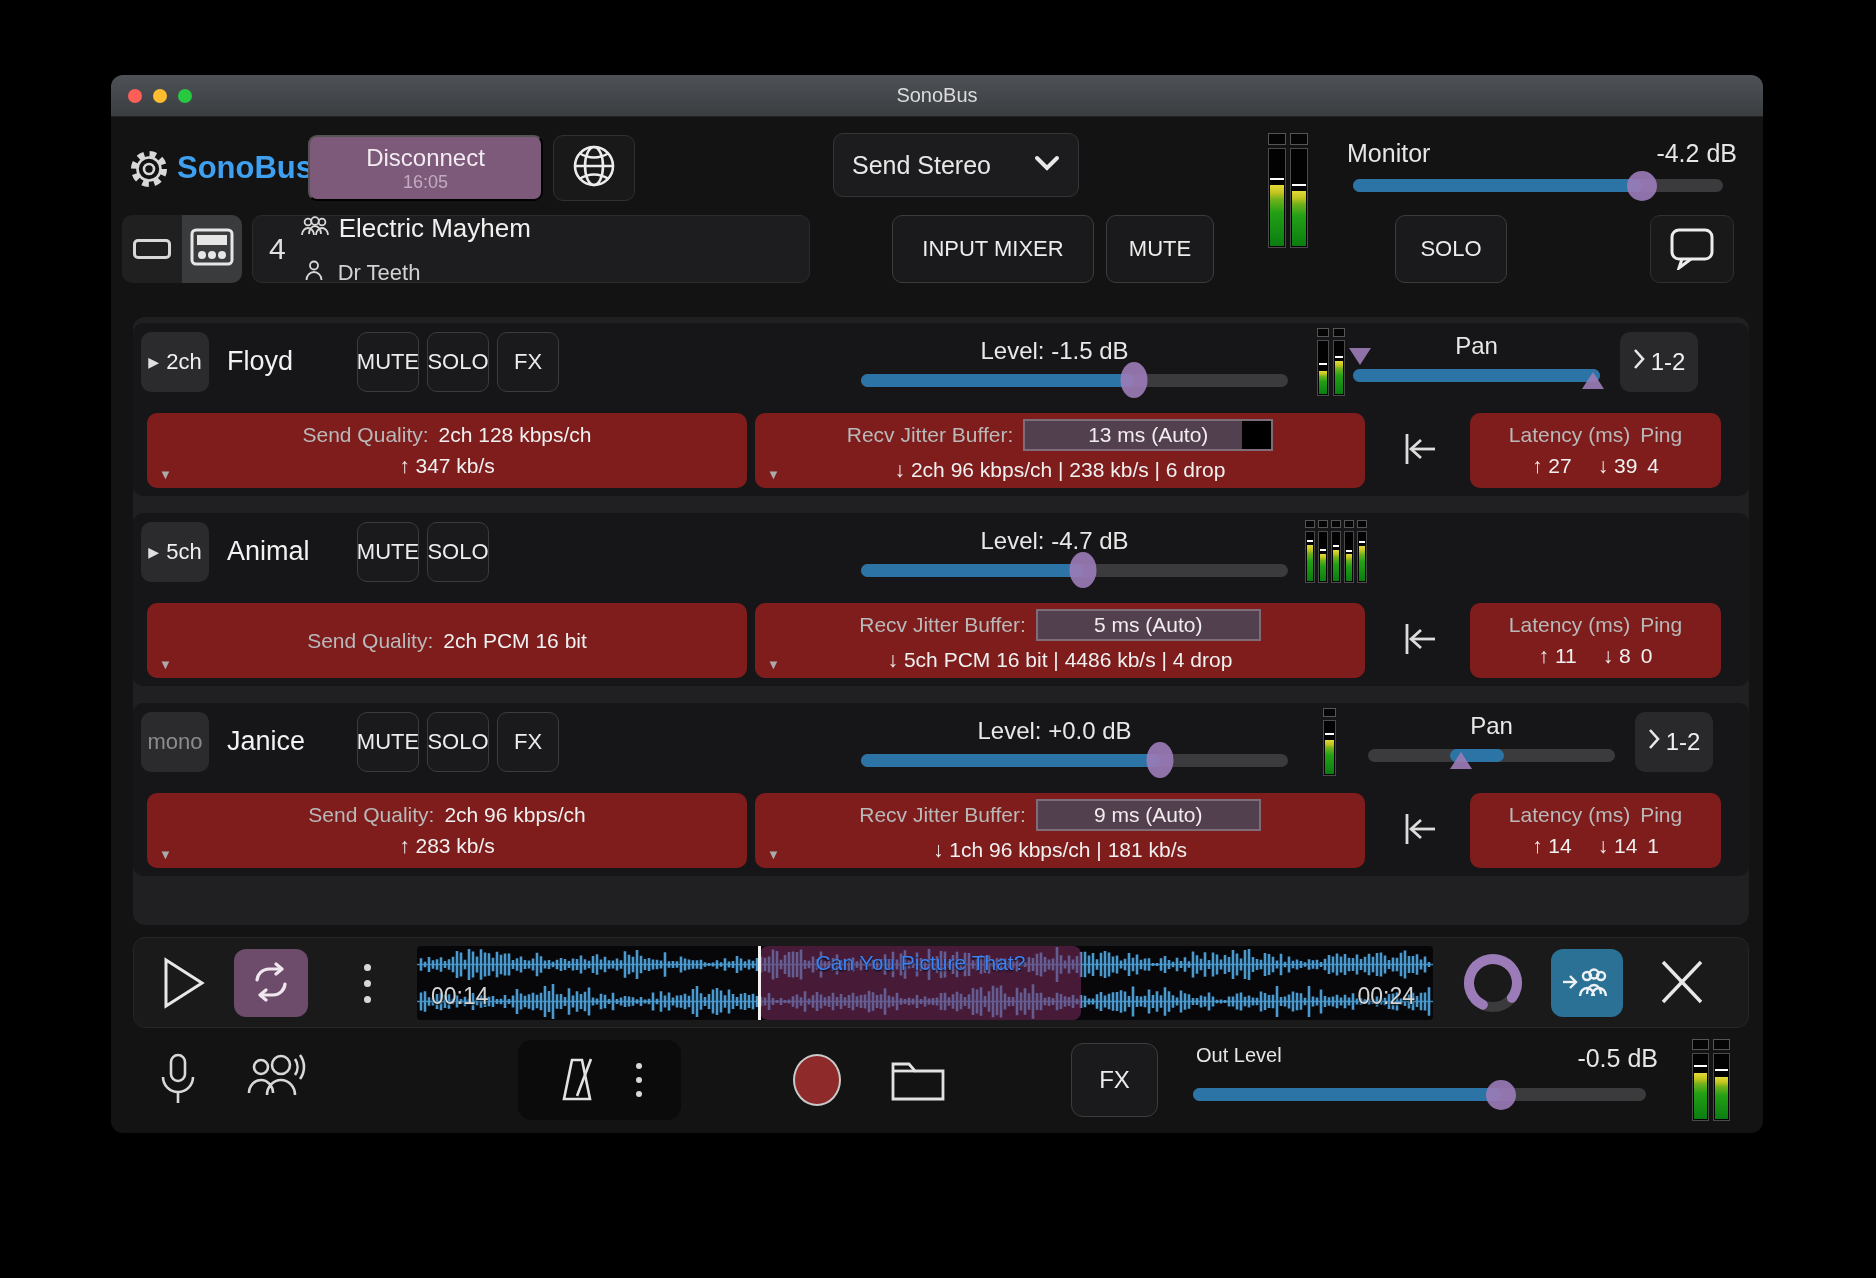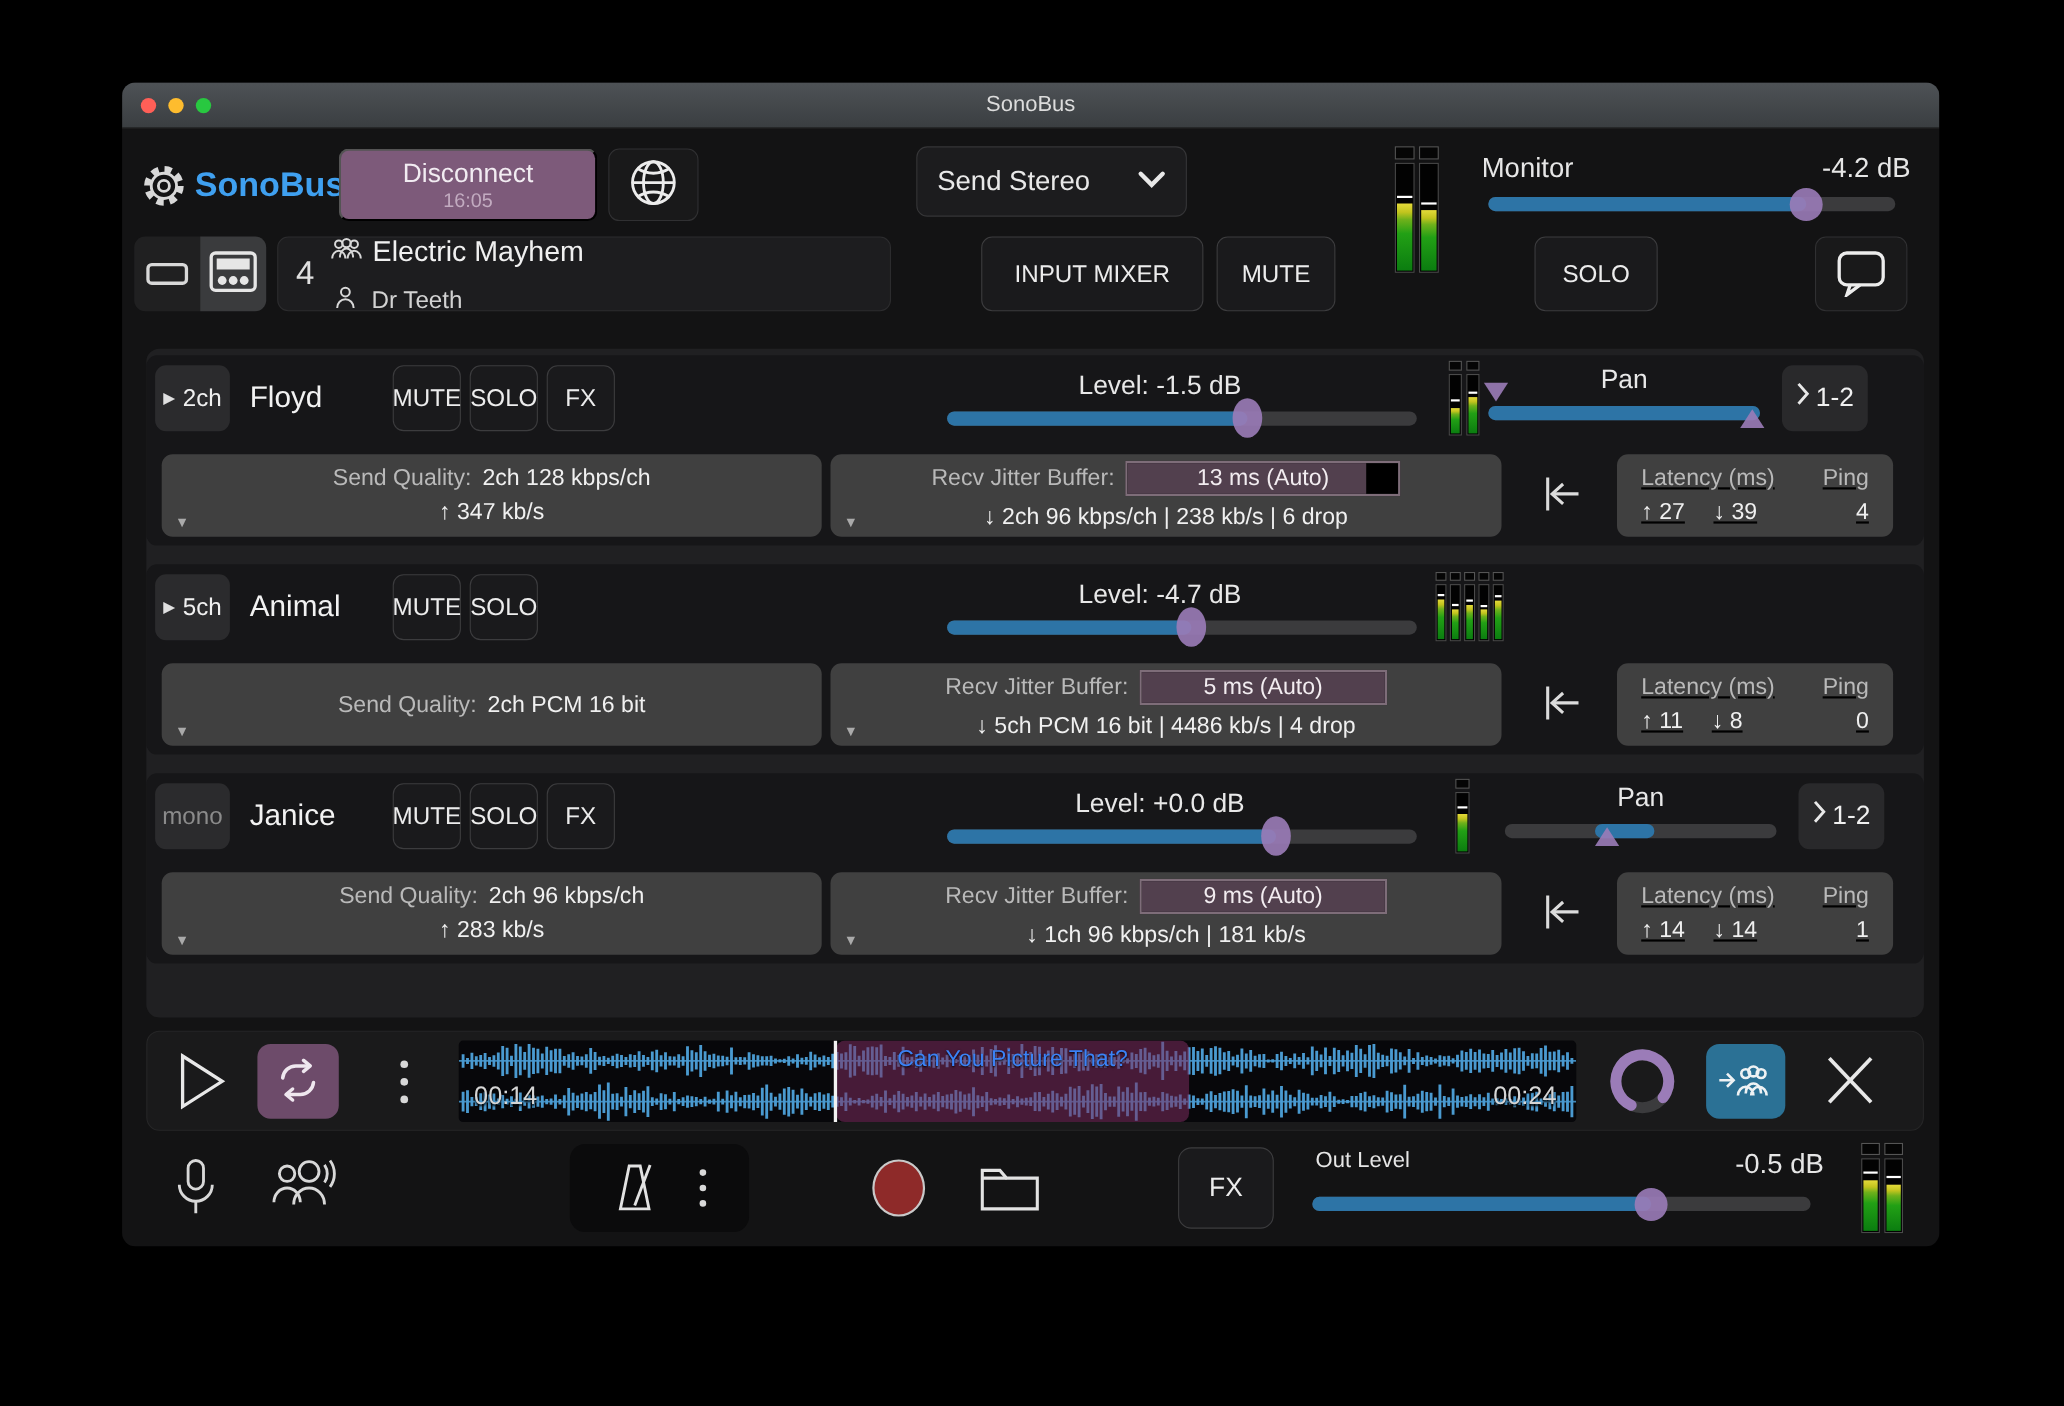--- a/index.html
+++ b/index.html
@@ -72,32 +72,32 @@
   .pangrp{width:247px;flex:none;position:relative;height:60px;}
   .pangrp .lab{font-size:24px;color:#e8e8e8;text-align:center;margin-bottom:9px;}
   .pantrack{position:relative;height:13px;border-radius:7px;background:#3b3b3d;}
   .tri-up{width:0;height:0;border-left:11px solid transparent;border-right:11px solid transparent;
     border-bottom:17px solid rgba(155,124,184,.9);position:absolute;}
   .tri-down{width:0;height:0;border-left:11px solid transparent;border-right:11px solid transparent;
     border-top:17px solid rgba(155,124,184,.9);position:absolute;}
   .route{height:60px;width:78px;background:#29292b;border:none;border-radius:10px;margin-left:20px;
     display:flex;align-items:center;justify-content:center;gap:6px;color:#f0f0f0;font-size:24px;flex:none;}
   .rowb{margin-top:19px;height:75px;display:flex;margin-left:-1px;}
-  .ibox{background:#404040;border-radius:10px;position:relative;display:flex;flex-direction:column;
+  .ibox{background:#7f1d1d;border-radius:10px;position:relative;display:flex;flex-direction:column;
     justify-content:center;gap:7px;font-size:21px;}
   .ibox .line{display:flex;align-items:center;justify-content:center;gap:10px;}
   .ibox .lab{color:#b9b9b9;}
   .ibox .val{color:#f0f0f0;}
   .caret{position:absolute;left:12px;bottom:6px;font-size:13px;color:#aaa;}
   .pill{position:relative;height:32px;border:2px solid #7e6d79;background:#000;flex:none;}
   .pill .pfill{position:absolute;left:0;top:0;bottom:0;background:#52404e;}
   .pill .ptext{position:absolute;inset:0;display:flex;align-items:center;justify-content:center;
     color:#f2ecf0;font-size:21px;white-space:nowrap;}
   .latbox{flex:1;margin-right:28px;padding:0 22px;}
-  .latbox .line{justify-content:space-between;width:100%;text-decoration:underline;}
+  .latbox .line{justify-content:center;width:100%;}
   .arrowzone{width:105px;display:flex;align-items:center;justify-content:center;flex:none;}
   
   .player{position:absolute;left:22px;top:820px;width:1616px;height:91px;background:#1a1a1b;
     border-radius:12px;border:1px solid #262627;}
   .playbtn{position:absolute;left:22px;top:18px;width:50px;height:54px;background:none;border:none;}
   .loopbtn{position:absolute;left:100px;top:11px;width:74px;height:68px;background:#6d4b6a;
     border:none;border-radius:12px;display:flex;align-items:center;justify-content:center;}
   .vdots{position:absolute;left:218px;top:20px;width:30px;height:50px;display:flex;flex-direction:column;
     align-items:center;justify-content:center;gap:9px;}
   .vdots i{width:7px;height:7px;border-radius:50%;background:#d8d8d8;}

